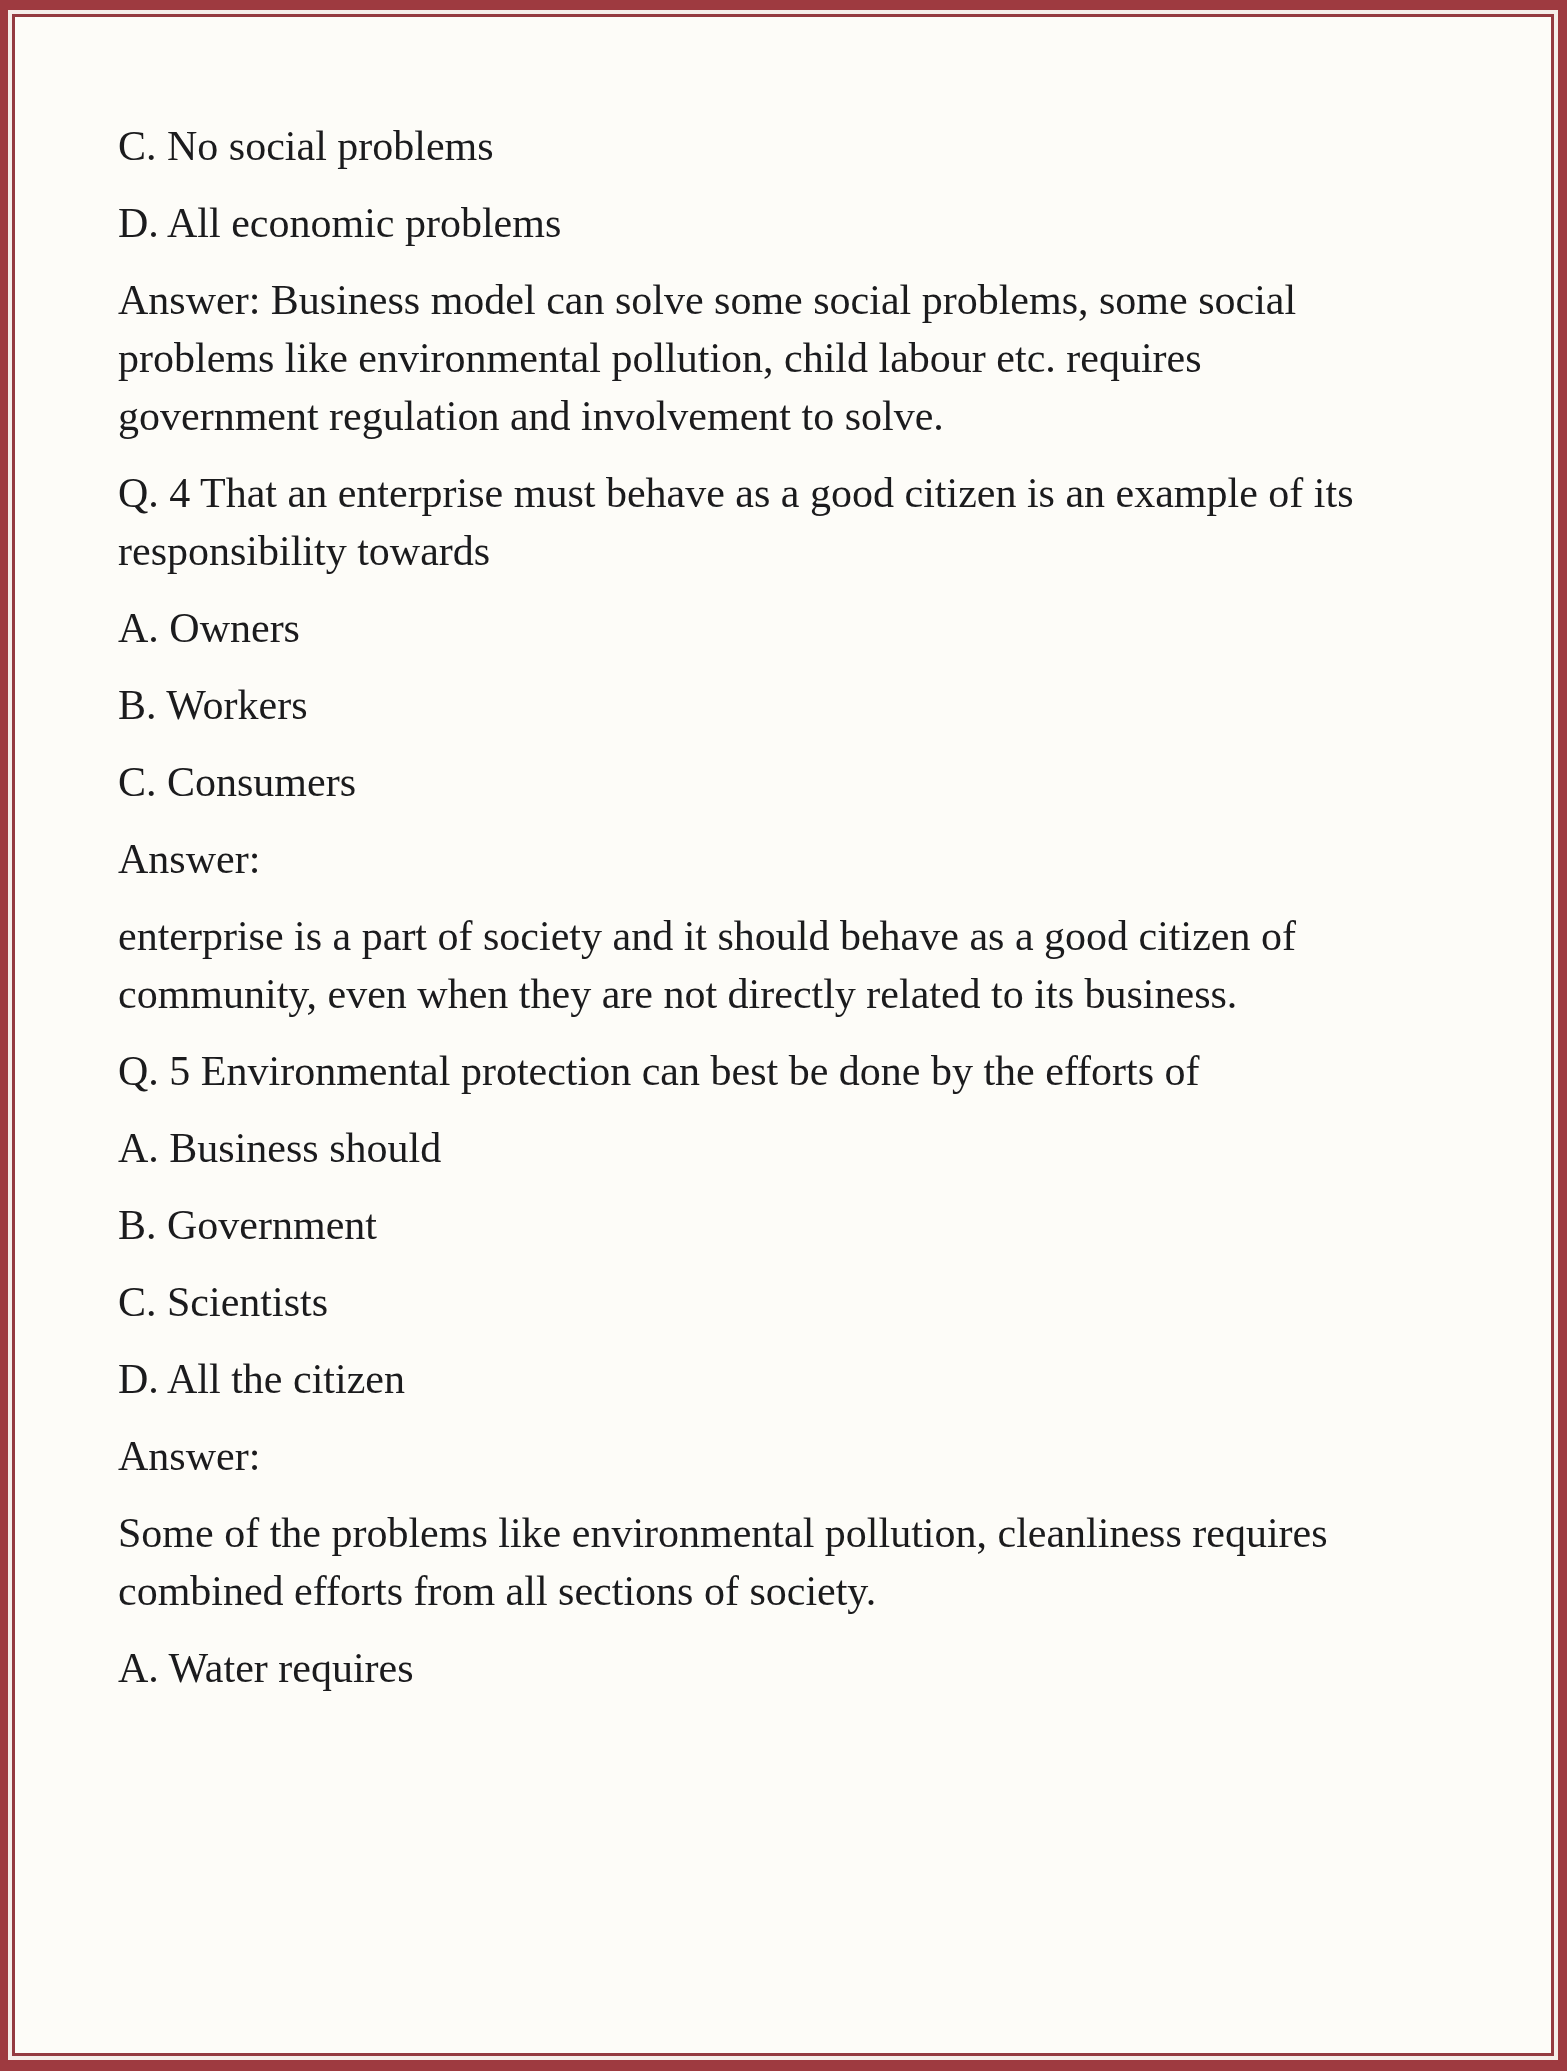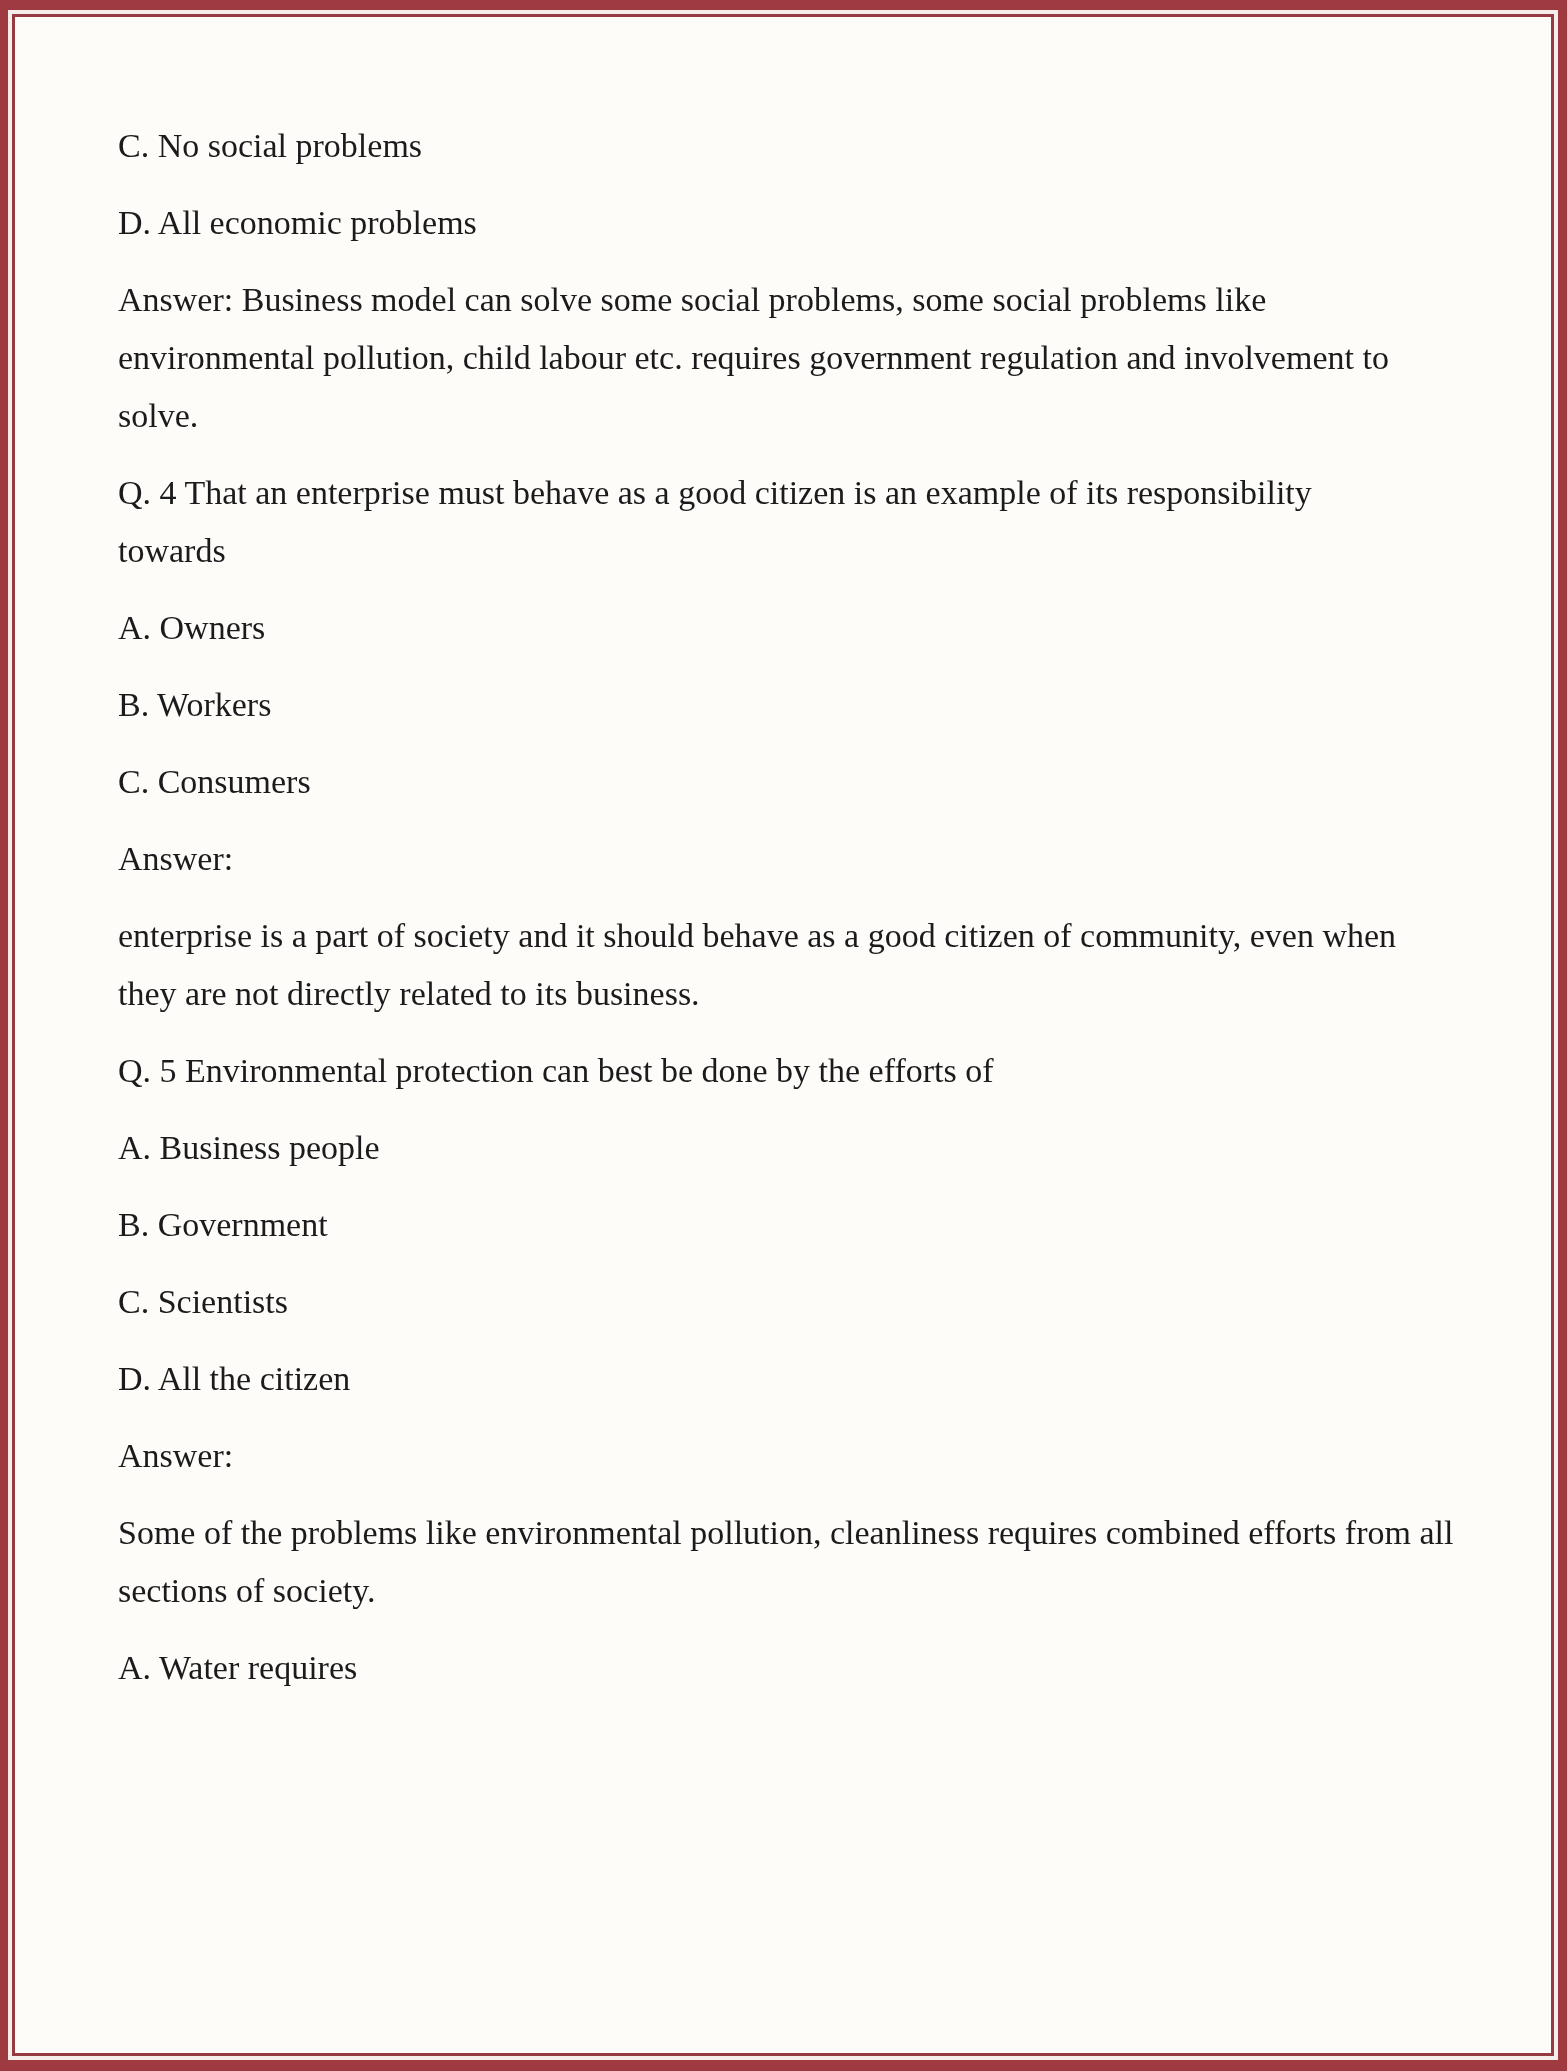--- a/index.html
+++ b/index.html
@@ -25,21 +25,21 @@
     box-sizing: border-box;
     width: 100%;
     height: 100%;
     border: 3px solid #943a40;
     background: #fdfcf8;
     overflow: hidden;
     padding: 100px 40px 0 103px;
   }
   .page p {
     font-family: "Liberation Serif", "DejaVu Serif", serif;
-    font-size: 34px;
+    font-size: 42px;
     line-height: 58px;
     color: #1b1b1d;
     margin: 0 0 19px 0;
   }
   
   .mw-a { max-width: 1272px; }
   .mw-b { max-width: 1295px; }
   .mw-c { max-width: 1345px; }
 </style>
 </head>
@@ -52,21 +52,21 @@
       <p>C. No social problems</p>
       <p>D. All economic problems</p>
       <p class="mw-a">Answer: Business model can solve some social problems, some social problems like environmental pollution, child labour etc. requires government regulation and involvement to solve.</p>
       <p class="mw-b">Q. 4 That an enterprise must behave as a good citizen is an example of its responsibility towards</p>
       <p>A. Owners</p>
       <p>B. Workers</p>
       <p>C. Consumers</p>
       <p>Answer:</p>
       <p class="mw-c">enterprise is a part of society and it should behave as a good citizen of community, even when they are not directly related to its business.</p>
       <p class="mw-c">Q. 5 Environmental protection can best be done by the efforts of</p>
-      <p>A. Business people</p>
+      <p>A. Business should</p>
       <p>B. Government</p>
       <p>C. Scientists</p>
       <p>D. All the citizen</p>
       <p>Answer:</p>
       <p class="mw-c">Some of the problems like environmental pollution, cleanliness requires combined efforts from all sections of society.</p>
       <p>A. Water requires</p>
 
     </div>
   </div>
 </div>

